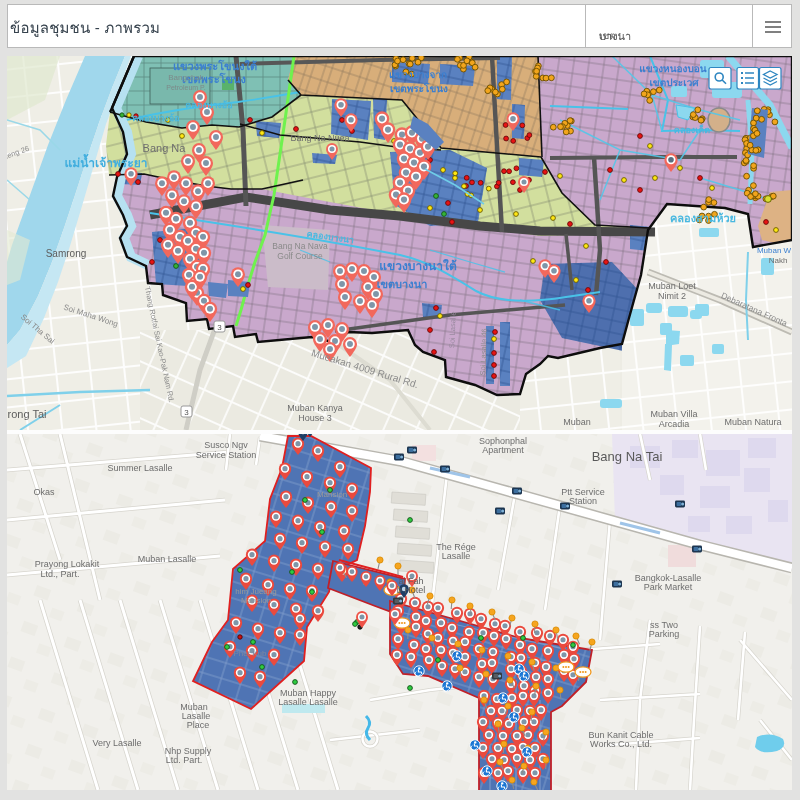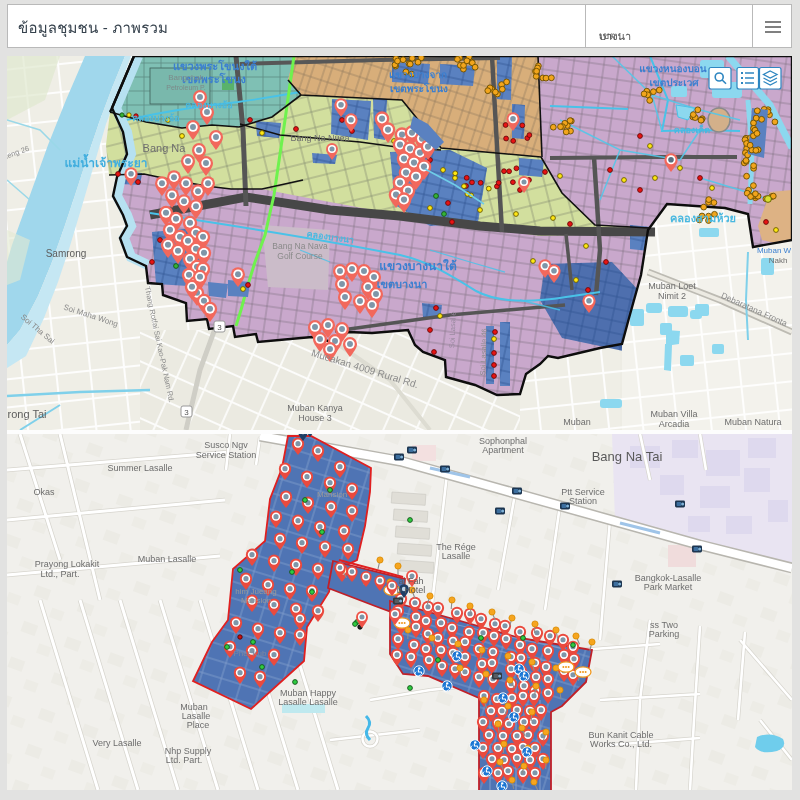--- a/index.html
+++ b/index.html
@@ -1,21 +1,21 @@
 <!DOCTYPE html>
 <html><head><meta charset="utf-8"><style>
 html,body{margin:0;padding:0;background:#e2e2e1;width:800px;height:800px;overflow:hidden;}
 *{box-sizing:border-box;}
 body,text,div{font-family:"Liberation Sans",sans-serif;}
 .abs{position:absolute;}
 </style></head><body>
 
 <div class="abs" style="left:7px;top:4px;width:785px;height:44px;background:#fff;border:1px solid #b9b9b9;"></div>
 
-<div class="abs" style="left:18px;top:16px;font-size:15px;font-weight:500;color:#36424d;letter-spacing:0.2px;">ข้อมูลชุมชน - ภาพรวม</div>
+<div class="abs" style="left:10px;top:16px;font-size:15px;font-weight:500;color:#36424d;letter-spacing:0.2px;">ข้อมูลชุมชน - ภาพรวม</div>
 
 <div class="abs" style="left:585px;top:4px;width:168px;height:44px;border-left:1px solid #b9b9b9;border-right:1px solid #b9b9b9;"></div>
 
 <div class="abs" style="left:599px;top:28px;font-size:10px;color:#555;">เขต :</div>
 
 <div class="abs" style="left:599px;top:27px;font-size:11px;color:#555;">บางนา</div>
 
 <div class="abs" style="left:765px;top:21px;width:16px;height:12px;">
     <div style="height:2px;background:#808080;margin-bottom:3px;"></div>
     <div style="height:2px;background:#808080;margin-bottom:3px;"></div>

